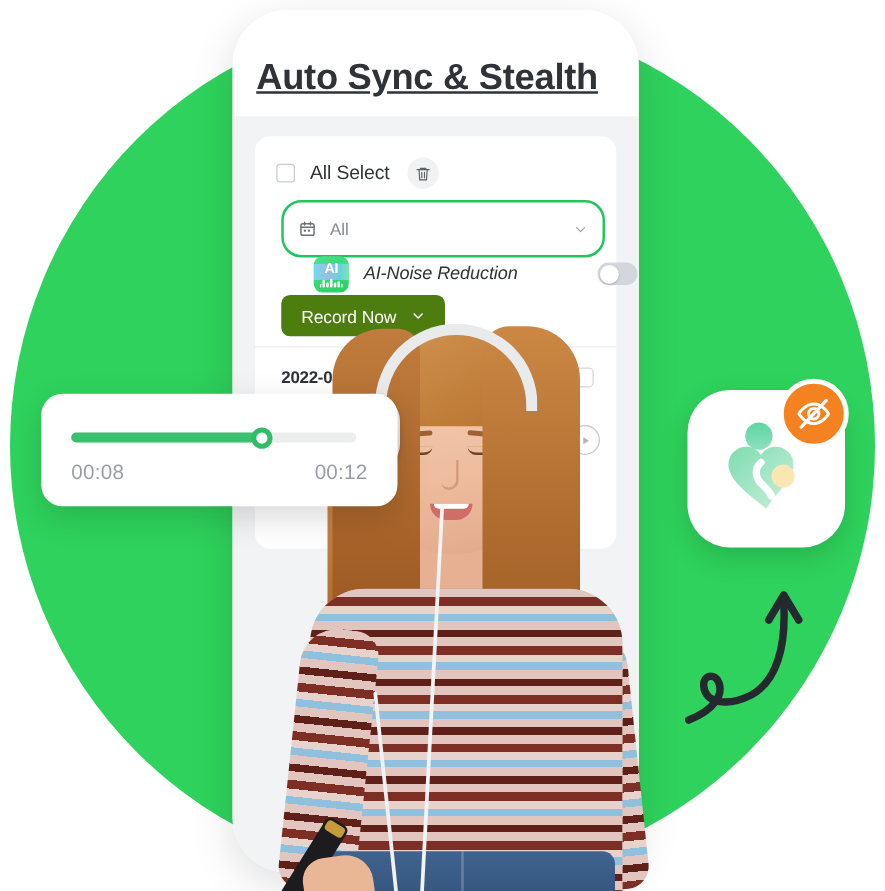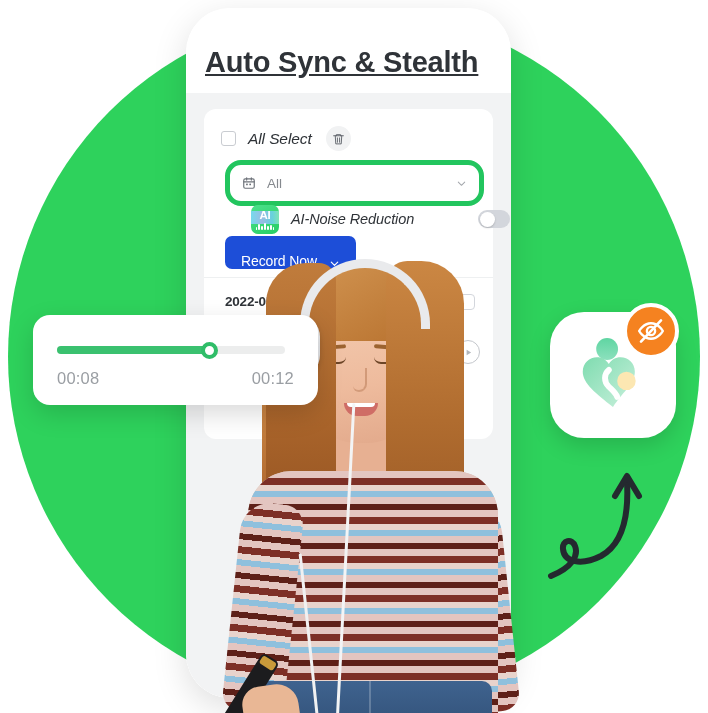--- a/index.html
+++ b/index.html
@@ -95,41 +95,40 @@
     height: 15px;
     border: 1.6px solid #c9ccd1;
     border-radius: 3px;
     background: #fff;
     box-sizing: border-box;
   }
   .select-label {
     font-size: 15.5px;
     color: #2f3338;
     letter-spacing: -0.1px;
-    font-style: italic;
   }
   .trash-btn {
     width: 25px;
     height: 25px;
     border-radius: 50%;
     background: #f1f2f3;
     display: flex;
     align-items: center;
     justify-content: center;
     margin-left: 2px;
   }
 
   
   .date-pill {
     position: absolute;
     left: 21px;
     top: 51px;
     width: 259px;
     height: 46px;
-    border: 5px solid #22c55e;
+    border: 2px solid #22c55e;
     border-radius: 16px;
     box-sizing: border-box;
     display: flex;
     align-items: center;
     padding: 16px 12px;
   }
   .cal-icon { width: 14px; height: 14px; flex: none; }
   .date-text {
     margin-left: 11px;
     font-size: 13.5px;
@@ -222,23 +221,23 @@
   }
 
   
   .record-btn {
     position: absolute;
     left: 21px;
     top: 127px;
     width: 131px;
     height: 33px;
     border-radius: 7px;
-    background: #1d4ed8;
-    display: flex;
-    align-items: flex-end;
+    background: #4d7c0f;
+    display: flex;
+    align-items: center;
     justify-content: center;
     gap: 12px;
   }
   .record-btn .lbl {
     font-size: 14px;
     color: #ffffff;
     letter-spacing: -0.1px;
   }
   .record-btn .chev-w { width: 11px; height: 11px; }
 

